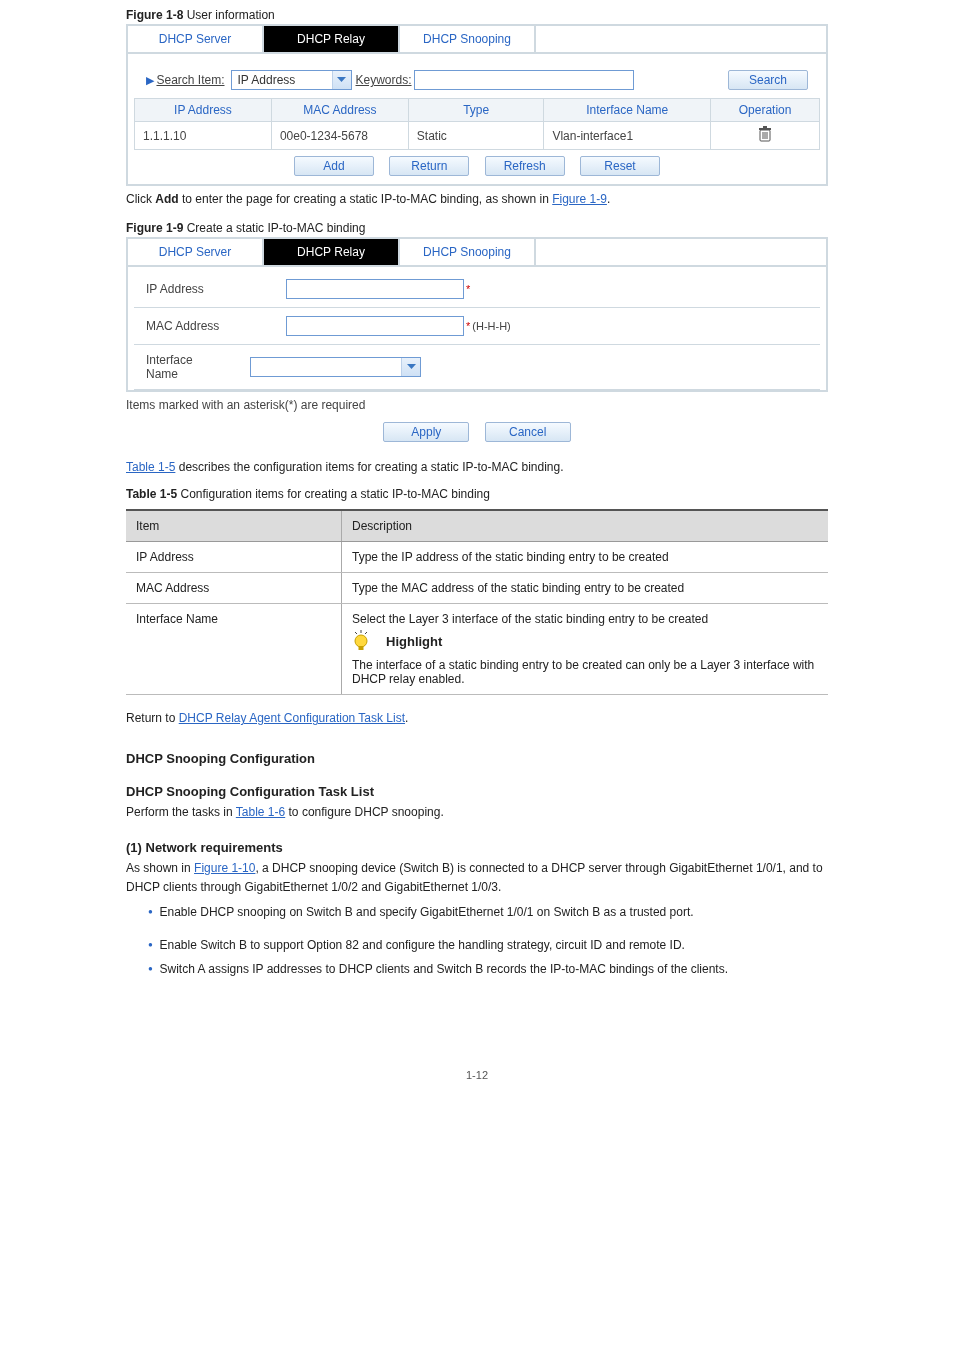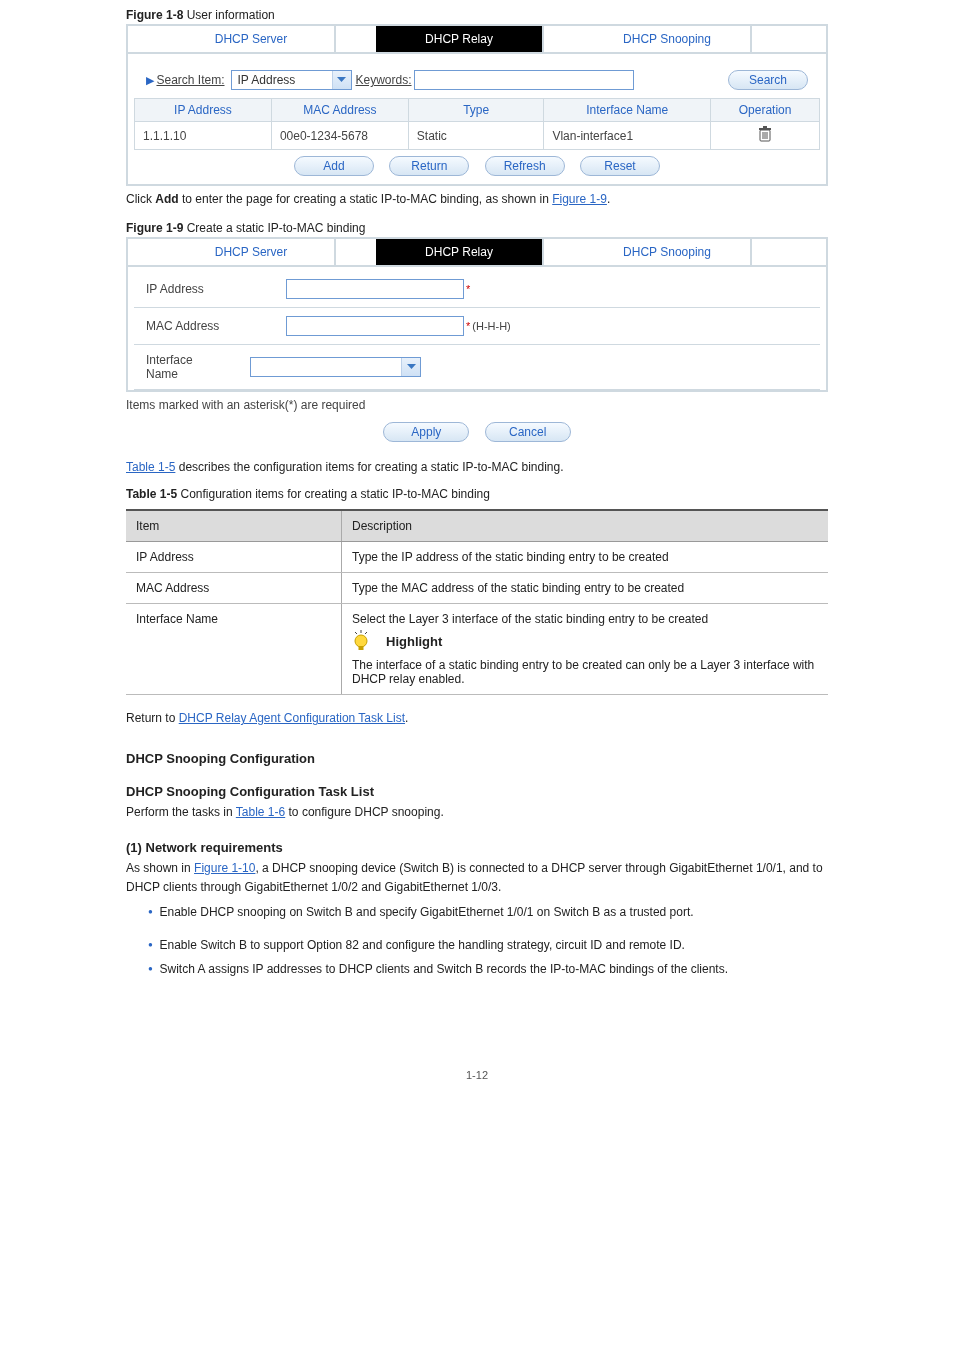--- a/index.html
+++ b/index.html
@@ -11,27 +11,26 @@
     background: #fff;
     width: 954px;
   }
   .page-pad { padding: 0 0 40px 0; }
   .fig-wrap { margin: 0 0 0 126px; width: 702px; }
   
   
   .tabbar { display:flex; border:2px solid #cfd9e0; border-bottom:none; background:#fff; }
   .tab {
     border-right:2px solid #cfd9e0;
-    padding: 6px 16px;
+    padding: 6px 0;
     width: 134px;
     text-align:center;
     font-size:12px;
     color:#2a66c4;
     background:#fff;
-    margin-left:40px;
   }
   .tab.active { background:#000000; color:#fff; }
   .tab-rest { flex:1; background:#fff; }
   .panel { border:2px solid #cfd9e0; border-top:none; background:#fff; padding:6px 6px 6px 6px;}
   
   
   .searchrow { display:flex; align-items:center; padding:10px 4px 8px 12px; }
   .searchrow .arrow { color:#2a66c4; font-size:11px; margin-right:2px;}
   .searchrow .lbl { font-size:12px; color:#444; margin-right:2px;text-decoration:underline;}
   .combo {
@@ -43,21 +42,21 @@
     width:18px; height:18px; display:flex; align-items:center; justify-content:center;
     border-left:1px solid #bcd1ea; background:linear-gradient(#e8f1fb,#cfe1f5);
   }
   .dd svg { display:block; }
   .textin {
     border:1px solid #6f9bd4; height:18px; background:#fff;
   }
   .btn {
     display:inline-flex; align-items:center; justify-content:center;
     text-align:center; border:1px solid #9db7d7; background:linear-gradient(#f5faff,#d7e6f4);
-    color:#2a66c4; font-size:12px; border-radius:10px; padding:2px 12px; min-width:54px;
+    color:#2a66c4; font-size:12px; border-radius:2px; padding:2px 12px; min-width:54px;
   }
   
   
   table.data { width:100%; border-collapse:collapse; }
   table.data th {
     background:#f0f4f8; color:#2a66c4; font-weight:normal; font-size:12px;
     border:1px solid #cfd9e0; padding:4px 8px; text-align:center;
   }
   table.data td {
     border:1px solid #cfd9e0; padding:4px 8px; font-size:12px; color:#444;

